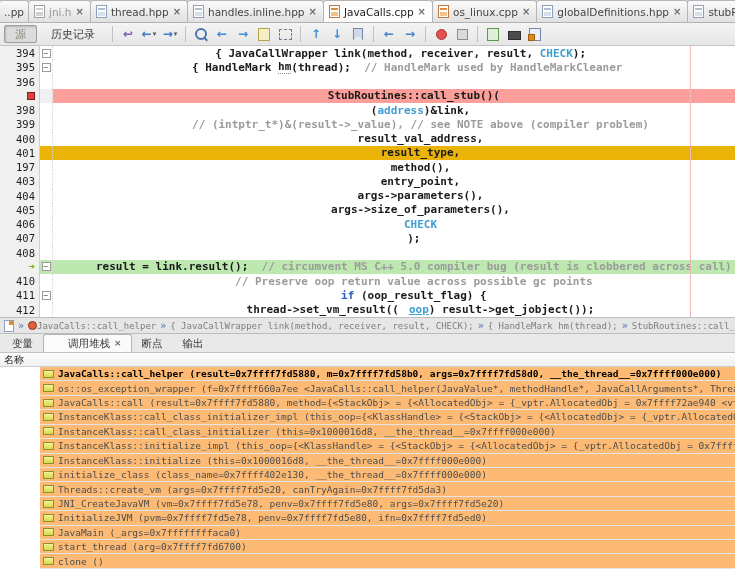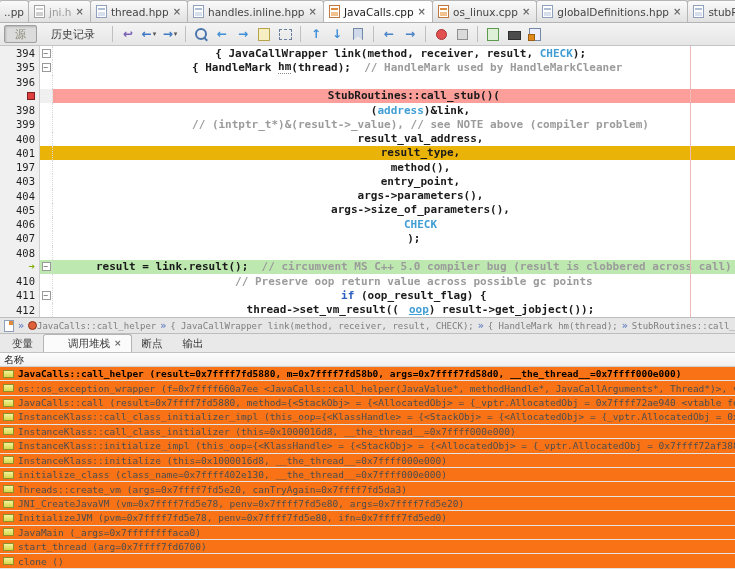--- a/index.html
+++ b/index.html
@@ -102,21 +102,21 @@
   
   .dbg-tabs { height:19px; flex:0 0 19px; background:#e9e9e9; border-bottom:1px solid #c2c2c2;
               display:flex; align-items:flex-end; padding-left:2px; }
   .dtab { height:18px; display:flex; align-items:center; gap:4px; padding:0 9px; font-size:10.5px; color:#3a3a3a;
           border:1px solid transparent; border-bottom:none; }
   .dtab.active { background:#fbfbfb; border-color:#b5b5b5; border-radius:3px 3px 0 0;padding-left:24px; }
   .dtab .tclose { font-size:9px; }
   .dbg-header { height:14px; flex:0 0 14px; background:linear-gradient(#fdfdfd,#f0f0f0);
                 border-bottom:1px solid #cfcfcf; font-size:10px; color:#222; padding-left:4px;
                 display:flex; align-items:flex-start; }
-  .frames { flex:1; background:#f97316; overflow:hidden; display:flex; flex-direction:column; }
+  .frames { flex:1; background:#fdba74; overflow:hidden; display:flex; flex-direction:column;margin-left:40px; }
   .frame { height:14.43px; flex:0 0 14.43px; display:flex; align-items:center; gap:4px; padding-left:3px;
            border-bottom:1px solid #e4e4e4; font-family:"DejaVu Sans Mono", monospace; font-size:9.5px;
            color:#4d4d4d; white-space:pre; overflow:hidden; }
   .frame.current { color:#000; font-weight:bold; }
   .fr-icon { width:11px; height:8px; flex:0 0 11px; background:linear-gradient(#f3f39b,#d8d84a);
              border:1px solid #8f8f2e; }
 </style>
 </head>
 <body>
 

